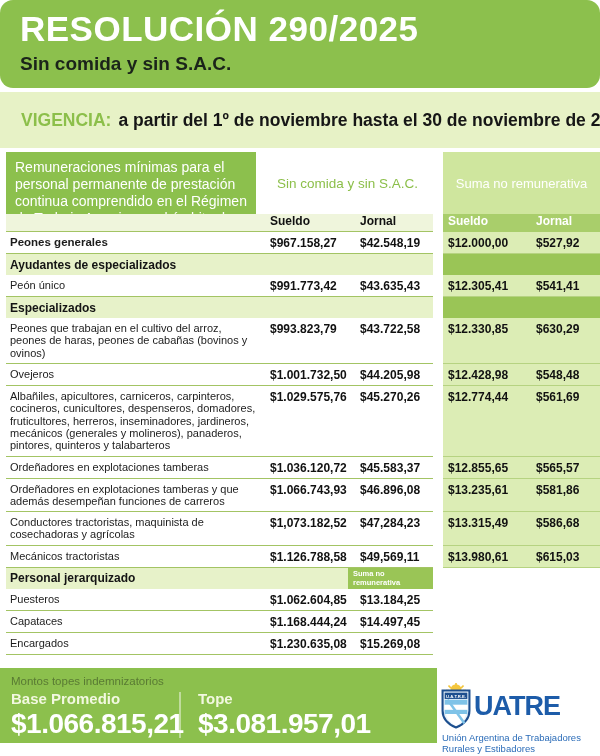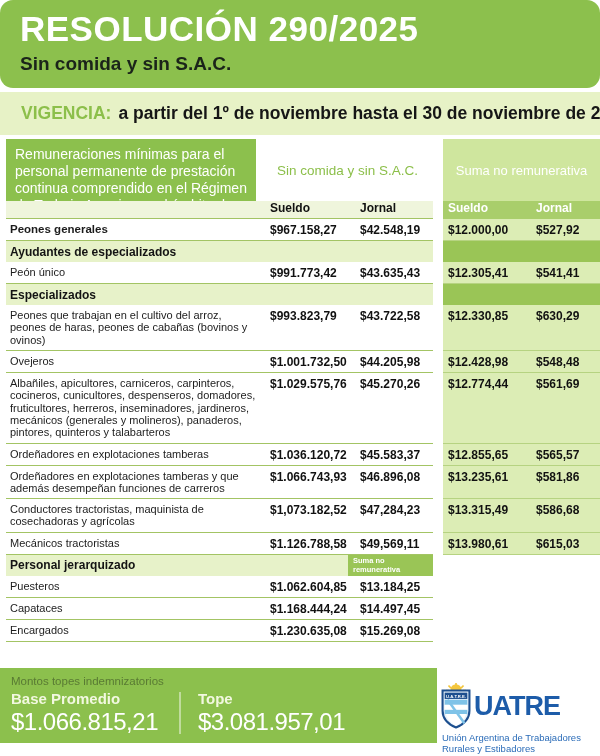--- a/index.html
+++ b/index.html
@@ -6,21 +6,21 @@
   .page {
     position:relative; width:600px; height:756px; overflow:hidden;
     background:#ffffff; font-family:"Liberation Sans", sans-serif;
   }
   
   .hero { height:88px; background:#8cc04d; padding:9px 0 0 20px; box-sizing:border-box;border-radius:13px; }
   .hero-title { color:#ffffff; font-size:35px; font-weight:bold; letter-spacing:0.5px; }
   .hero-sub { color:#1b241a; font-size:19px; font-weight:bold; margin-top:4px; }
   
   .vigencia {
-    margin-top:4px; height:43px; background:#e7f2c6;
+    margin-top:4px; height:56px; background:#e7f2c6;
     display:flex; align-items:center; padding-left:21px; box-sizing:border-box;
     font-size:17.5px; font-weight:bold; white-space:nowrap;
   }
   .vig-label { color:#8cbf4a; margin-right:7px; }
   .vig-text { color:#161616; }
   
   .table { margin:4px 0 0 6px; width:594px; }
   .thead { display:flex; height:62px; }
   .thead .desc {
     flex:0 0 250px; background:#8cc04d; color:#ffffff;
@@ -89,21 +89,21 @@
     position:absolute; left:0; bottom:13px; width:437px; height:75px;
     background:#8cc04d; box-sizing:border-box; padding:7px 0 0 11px;
   }
   .foot-title { color:#597a33; font-size:11.5px; margin-bottom:3px; }
   .foot-cols { display:flex; }
   .foot-col { display:flex; flex-direction:column; }
   .foot-col.first { width:168px; }
   .foot-div { border-left:2px solid rgba(255,255,255,0.45); margin:2px 0; }
   .foot-col.second { padding-left:17px; }
   .foot-label { color:#f2f8e0; font-size:15px; font-weight:bold; }
-  .foot-value { color:#ffffff; font-size:24px; font-weight:normal; letter-spacing:-0.5px; margin-top:1px; }
+  .foot-value { color:#ffffff; font-size:28px; font-weight:bold; letter-spacing:-0.5px; margin-top:1px; }
   
   .logo-area {
     position:absolute; right:0; bottom:0; width:163px; height:75px; background:#ffffff;
     display:flex; flex-direction:column; justify-content:center; padding-left:2px; box-sizing:border-box;
   }
   .logo-row { display:flex; align-items:center; }
   .shield { width:34px; height:47px; flex:0 0 34px; }
   .wordmark { color:#1d5ca9; font-size:27px; font-weight:bold; letter-spacing:-1px; margin-left:1px; }
   .logo-caption { color:#2b6cb8; font-size:9.5px; line-height:1.18; margin-top:2px; padding-left:3px; width:152px; }
 </style>

